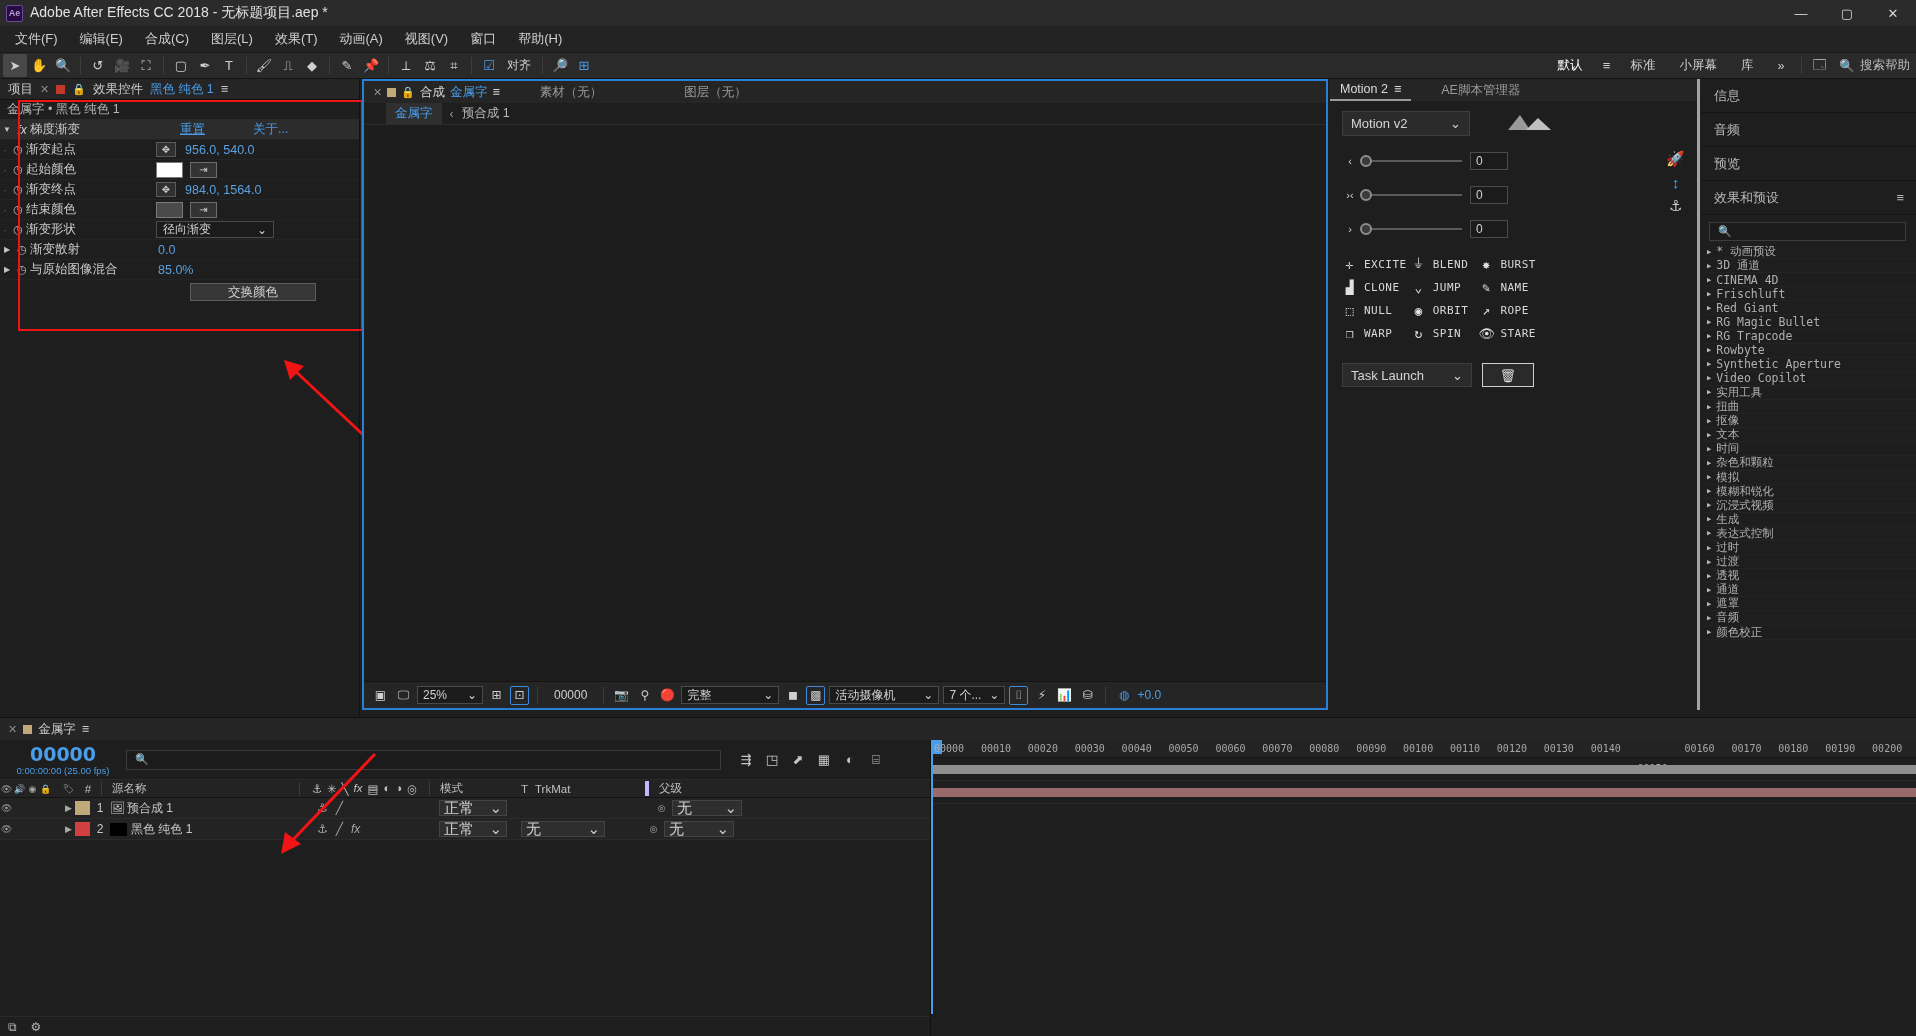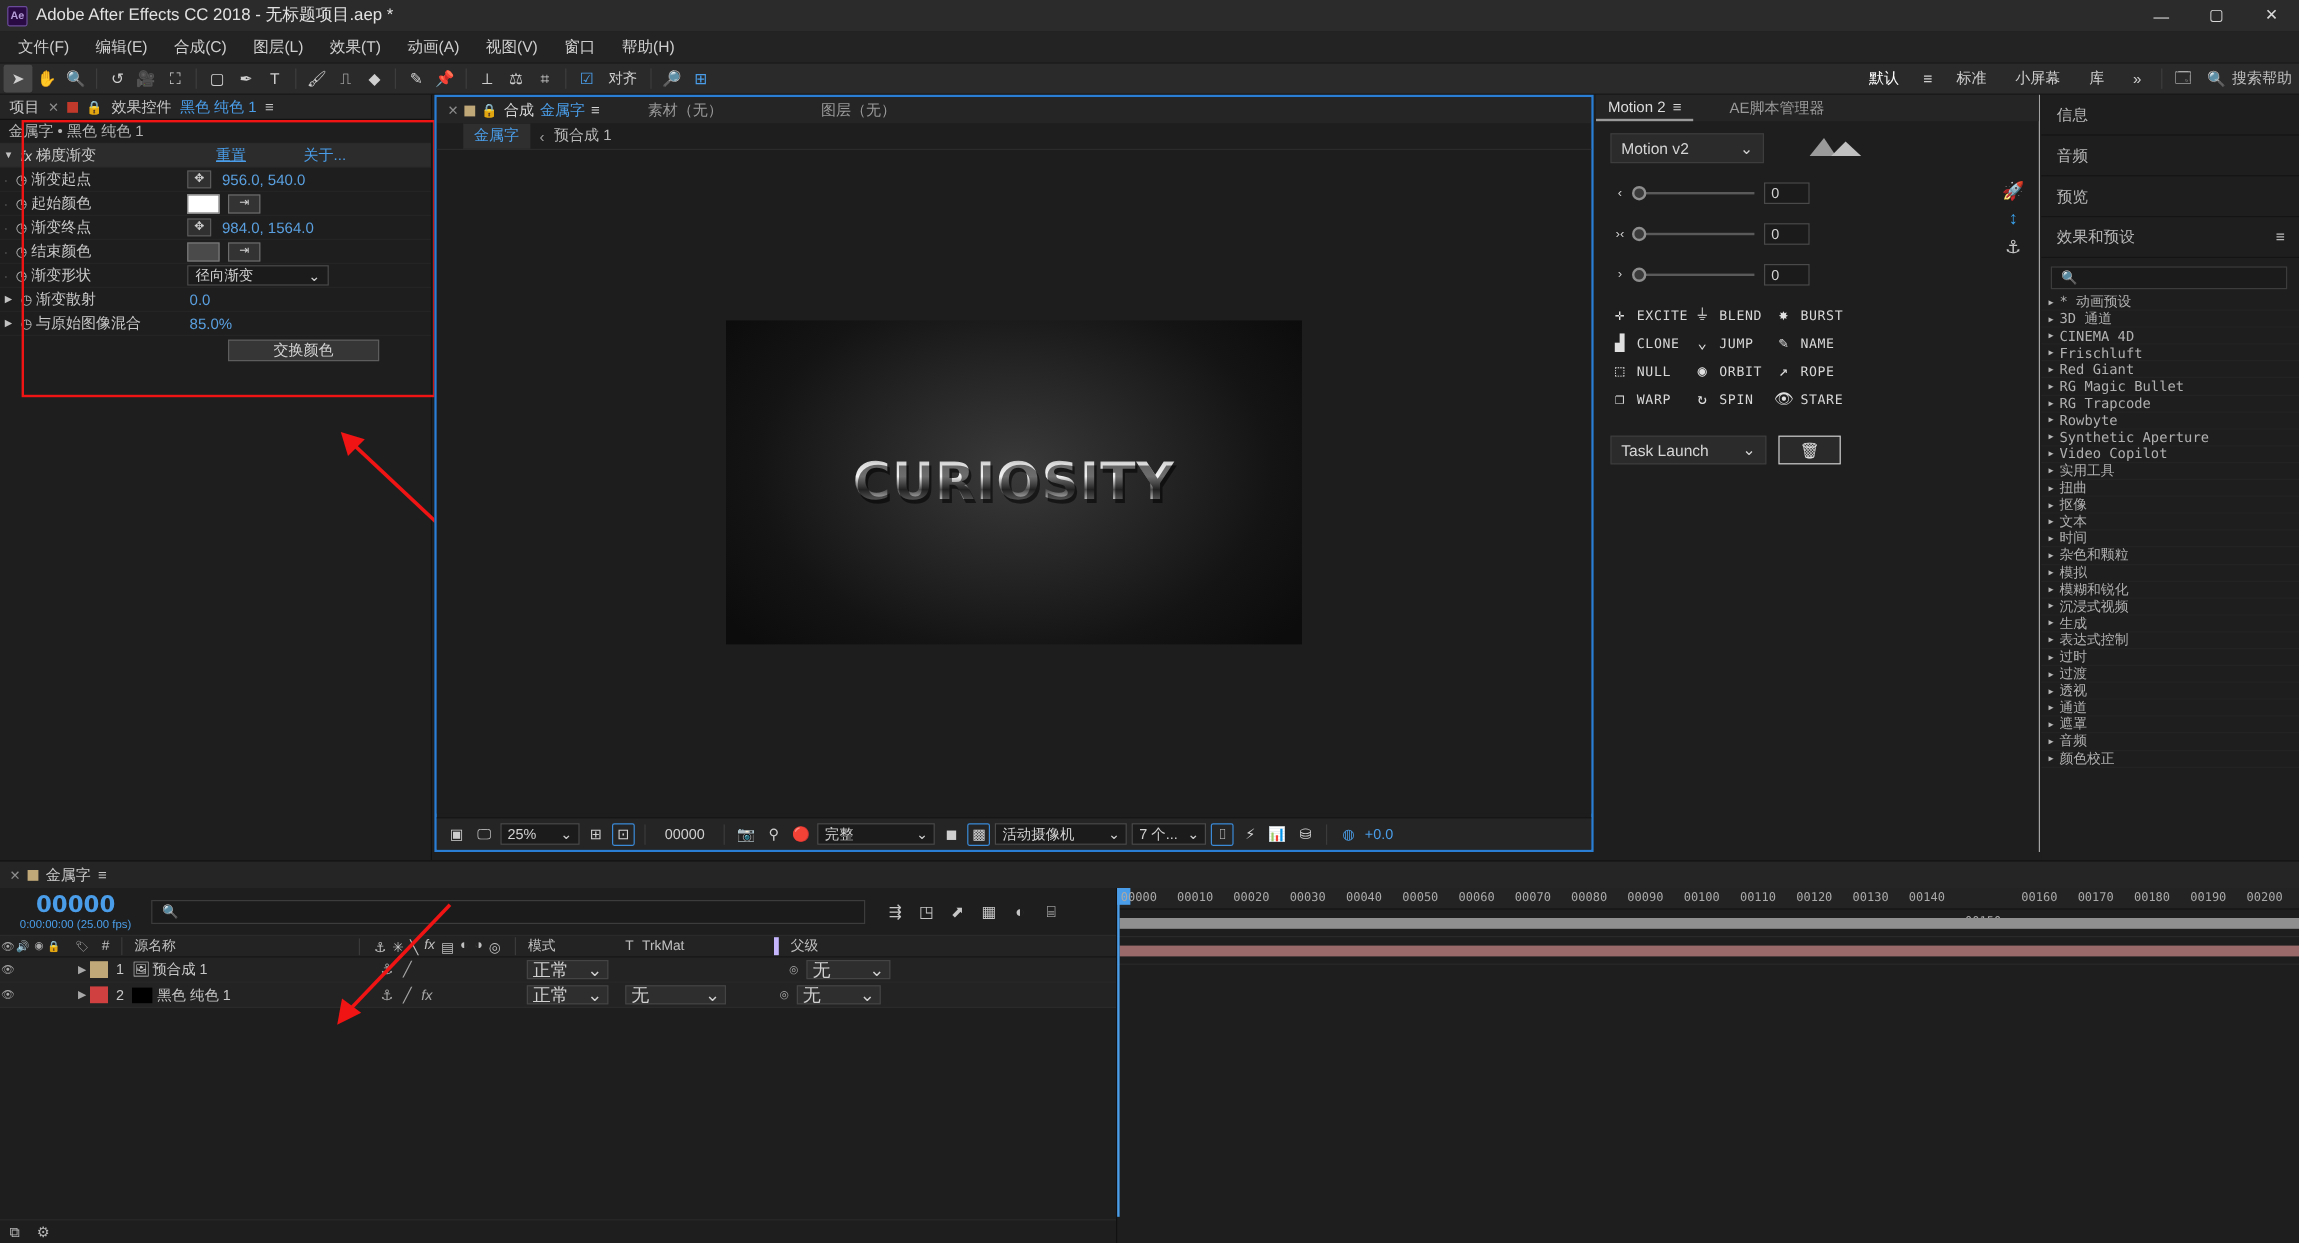--- a/index.html
+++ b/index.html
@@ -92,21 +92,21 @@
                   display:flex; align-items:center; gap:4px; padding-left:7px; border-top:1px solid #141414;
                   font-size:12px; color:#cfcfcf; }
   .ct-ico { width:19px; height:19px; display:flex; align-items:center; justify-content:center; font-size:12px;}
   .ct-ico.on { border:1px solid #3a8ad8; border-radius:2px; }
   .ct-sel { height:18px; background:#1b1b1b; border:1px solid #4a4a4a; display:flex; align-items:center;
             padding:0 5px; justify-content:space-between; font-size:12px; color:#d0d0d0; }
   .ct-sep { width:1px; height:17px; background:#3b3b3b; margin:0 4px; }
 
   
   .motion { position:absolute; left:1330px; top:79px; width:370px; bottom:326px; background:#1e1e1e;
-            border-right:1px solid #a3a3a3; }
+            border-right:3px solid #a3a3a3; }
   .m-tabs { height:22px; background:#252525; display:flex; align-items:center; font-size:12.5px; }
   .m-tab { padding:0 10px; height:22px; display:flex; align-items:center; gap:6px; color:#9a9a9a; }
   .m-tab.active { color:#dcdcdc; border-bottom:2px solid #9a9a9a; }
   .m-body { padding:10px 12px; }
   .m-sel { height:25px; background:#2b2b2b; border:1px solid #3d3d3d; display:flex; align-items:center;
            justify-content:space-between; padding:0 8px; font-size:13px; color:#d5d5d5; width:128px; }
   .mountain { width:48px; height:20px; }
   .slider-row { display:flex; align-items:center; gap:8px; margin-top:16px; }
   .sl-ico { width:16px; color:#d0d0d0; font-size:11px; text-align:center; }
   .track { position:relative; width:96px; height:2px; background:#5a5a5a; }
@@ -344,25 +344,20 @@
         <span>≡</span>
       </div>
       <div class="ptab" style="margin-left:22px">素材（无）</div>
       <div class="ptab" style="margin-left:64px">图层（无）</div>
     </div>
     <div class="comp-bread">
       <span class="bread-pill">金属字</span>
       <span style="color:#9a9a9a">‹</span>
       <span style="color:#b8b8b8">预合成 1</span>
     </div>
-    <div class="comp-stage">
-      <div class="canvas">
-        <div class="title3d">CURIOSITY</div>
-      </div>
-    </div>
     <div class="comp-toolbar">
       <div class="ct-ico">▣</div>
       <div class="ct-ico">🖵</div>
       <div class="ct-sel" style="width:66px">
         <span>25%</span>
         <span>⌄</span>
       </div>
       <div class="ct-ico">⊞</div>
       <div class="ct-ico on">⊡</div>
       <div class="ct-sep"></div>

